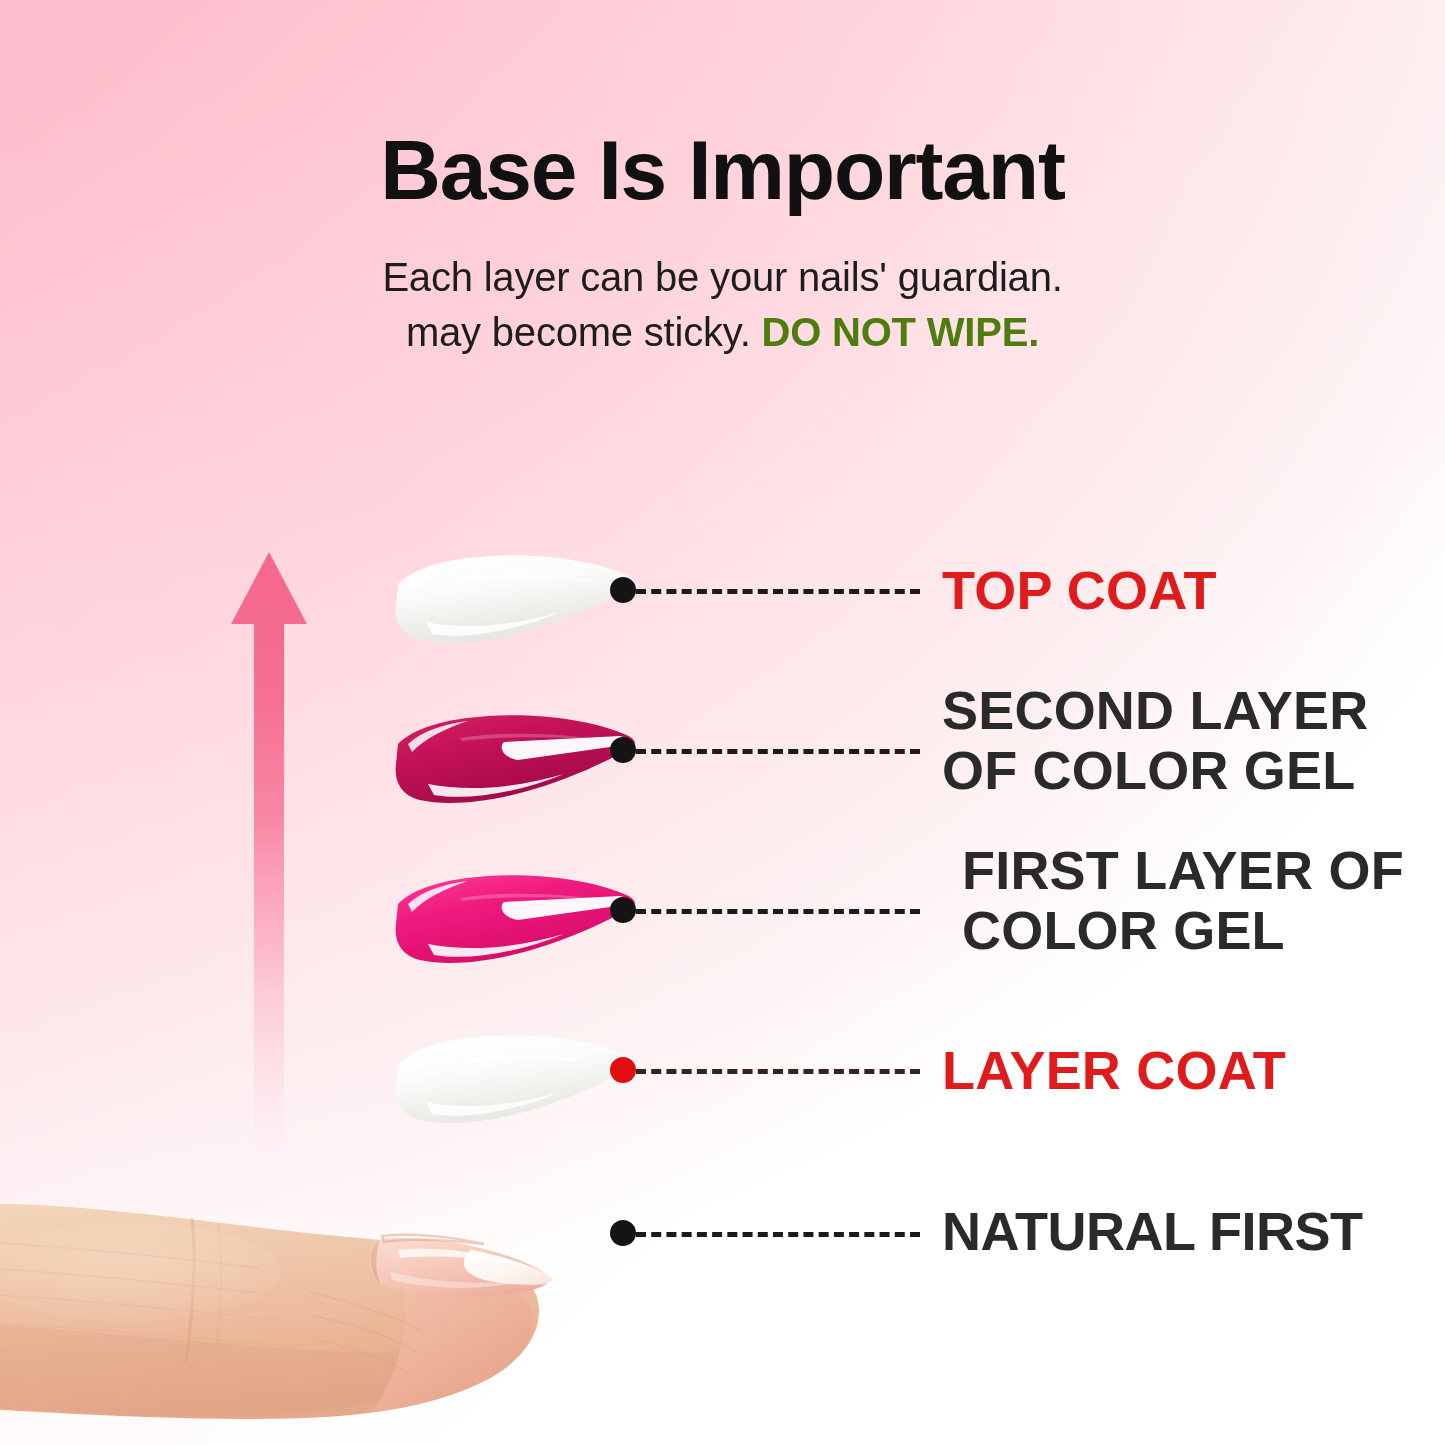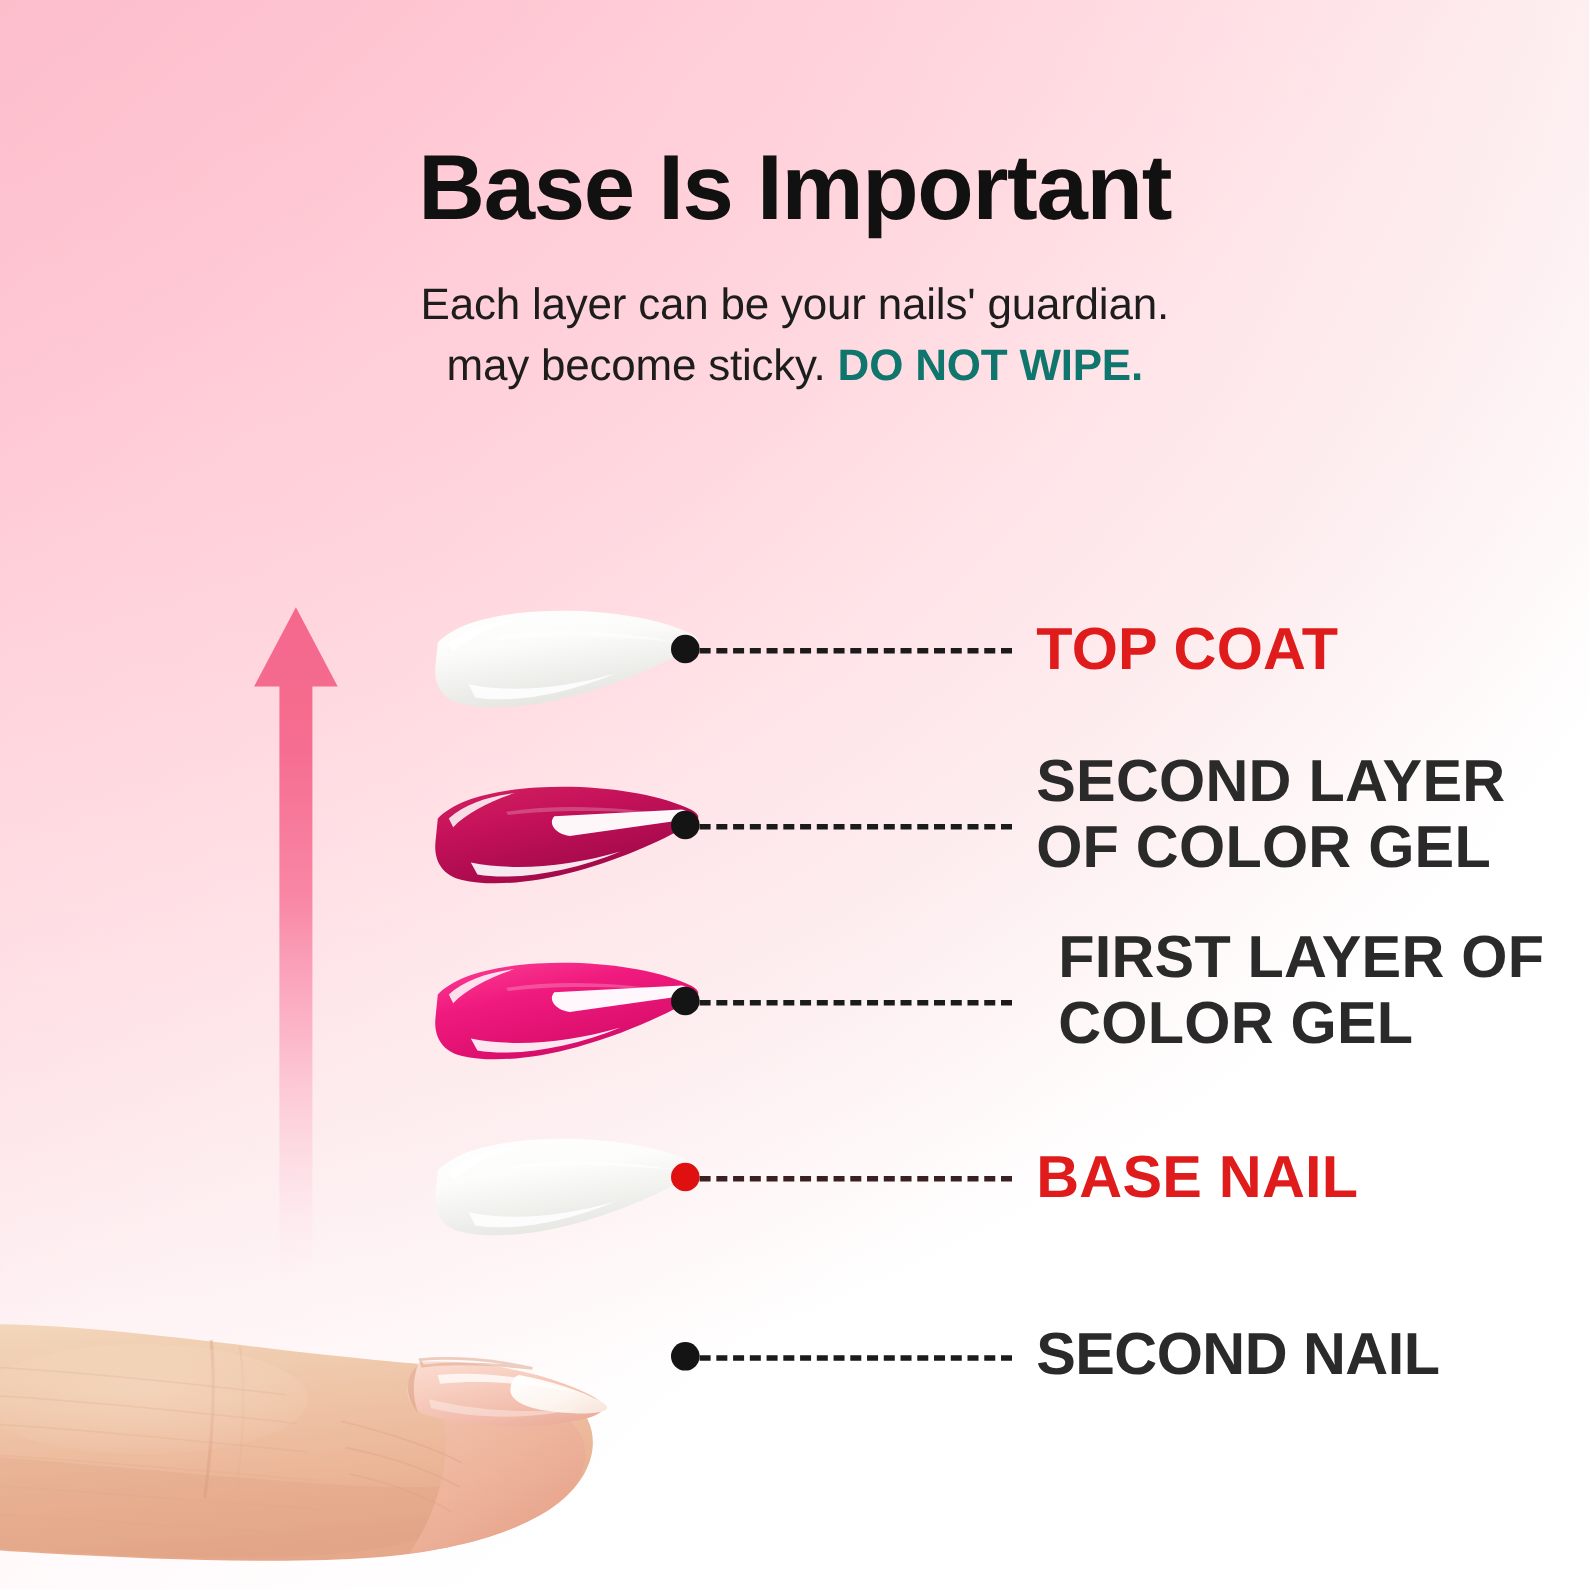--- a/index.html
+++ b/index.html
@@ -28,21 +28,21 @@
   .title {
     font-size:84px; font-weight:700; color:#111111;
     letter-spacing:-1.2px; line-height:1.02;
     font-family:"Liberation Sans", sans-serif;
   }
   .subtitle {
     margin-top:36px;
     font-size:40px; line-height:1.38; color:#1d1d1d; font-weight:400;
     letter-spacing:-0.2px;
   }
-  .subtitle .warn { color:#0f766e; font-weight:700; }
+  .subtitle .warn { color:#4d7c0f; font-weight:700; }
 
   
   .arrow { position:absolute; left:228px; top:548px; width:82px; height:636px; }
   .arrow svg { display:block; width:82px; height:636px; }
 
   
   .row { position:absolute; left:0; right:0; height:0; }
   .nail { position:absolute; width:248px; height:104px; }
   .nail svg { display:block; width:248px; height:104px; }
 
@@ -188,27 +188,27 @@
         </defs>
         <path d="M6 36 C22 20 52 11 96 8 C148 5 198 12 232 26 C242 30 246 35 240 39
                  C214 54 176 72 132 84 C92 95 54 98 28 92 C8 87 2 72 4 56 Z" fill="url(#clr2)"></path>
         <path d="M14 38 C30 24 56 17 84 14 C60 20 36 30 20 44 Z" fill="#ffffff" opacity="0.95"></path>
         <path d="M34 74 C72 82 120 78 168 64 C126 82 76 92 40 86 Z" fill="#ffffff" opacity="0.85"></path>
         <path d="M70 32 C120 24 180 28 226 36 C180 31 120 29 72 35 Z" fill="#ffffff" opacity="0.7"></path>
       </svg>
     </div>
     <div class="dot red" style="left:610px; top:29px;"></div>
     <div class="leader redline" style="left:636px; top:41px; width:284px;"></div>
-    <div class="label red" style="left:942px; top:12px;">BASE NAIL</div>
+    <div class="label red" style="left:942px; top:12px;">LAYER COAT</div>
   </div>
 
   <div class="row" style="top:1195px;">
     <div class="dot black" style="left:610px; top:25px;"></div>
     <div class="leader" style="left:636px; top:37px; width:284px;"></div>
-    <div class="label cond" style="left:942px; top:6px;">SECOND NAIL</div>
+    <div class="label cond" style="left:942px; top:6px;">NATURAL FIRST</div>
   </div>
 
   <div class="finger">
     <svg viewBox="0 0 620 275" xmlns="http://www.w3.org/2000/svg">
       <defs>
         <linearGradient id="skin" x1="0" y1="0" x2="0.25" y2="1">
           <stop offset="0" stop-color="#f3d7bd"></stop>
           <stop offset="0.22" stop-color="#f0cdb0"></stop>
           <stop offset="0.52" stop-color="#eebfa2"></stop>
           <stop offset="0.80" stop-color="#eab294"></stop>

